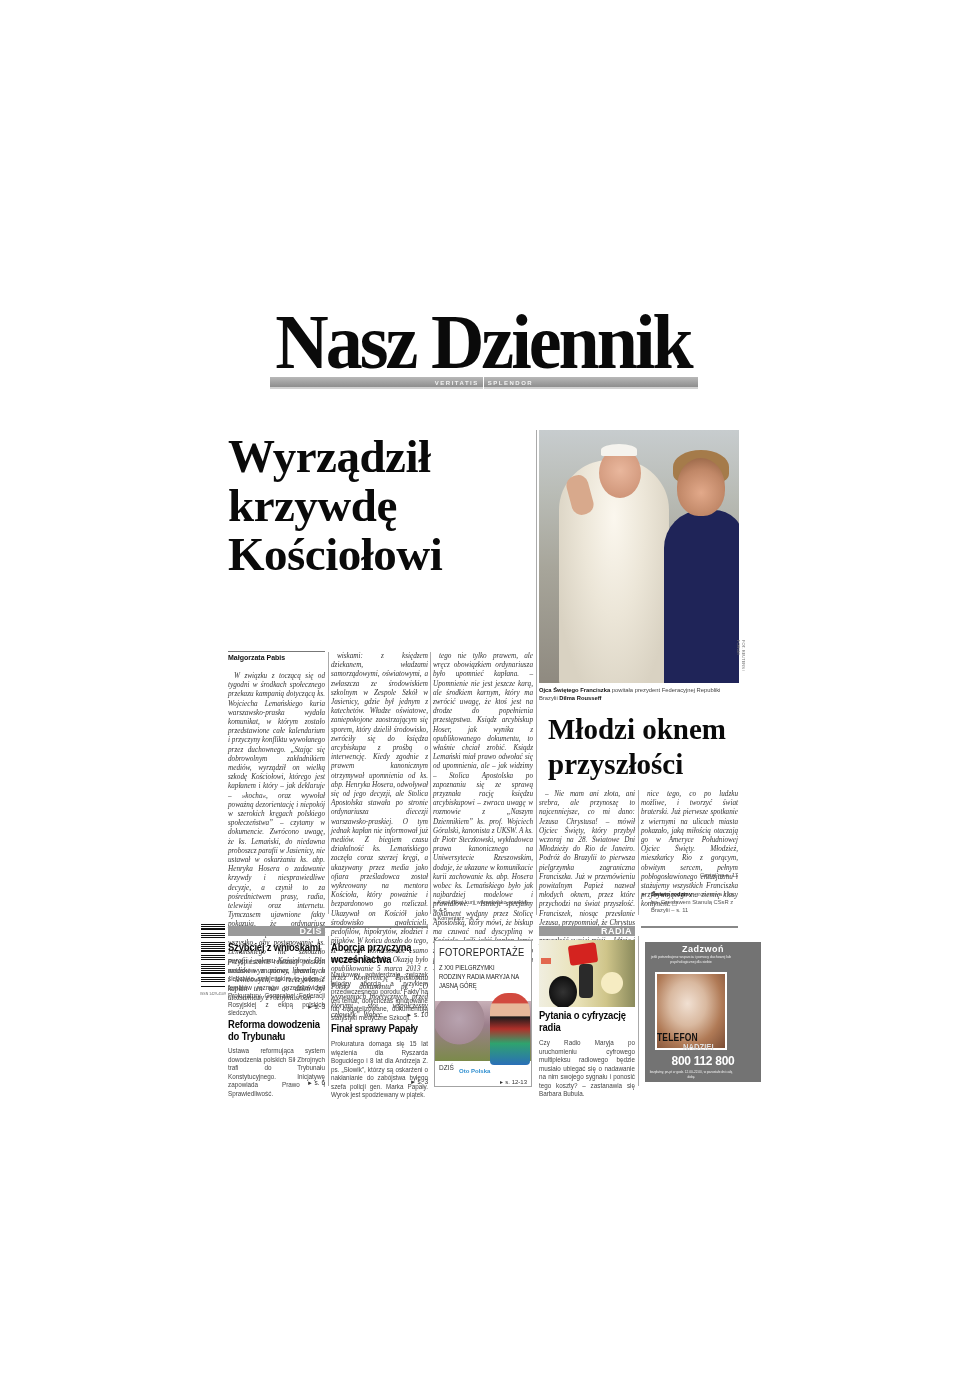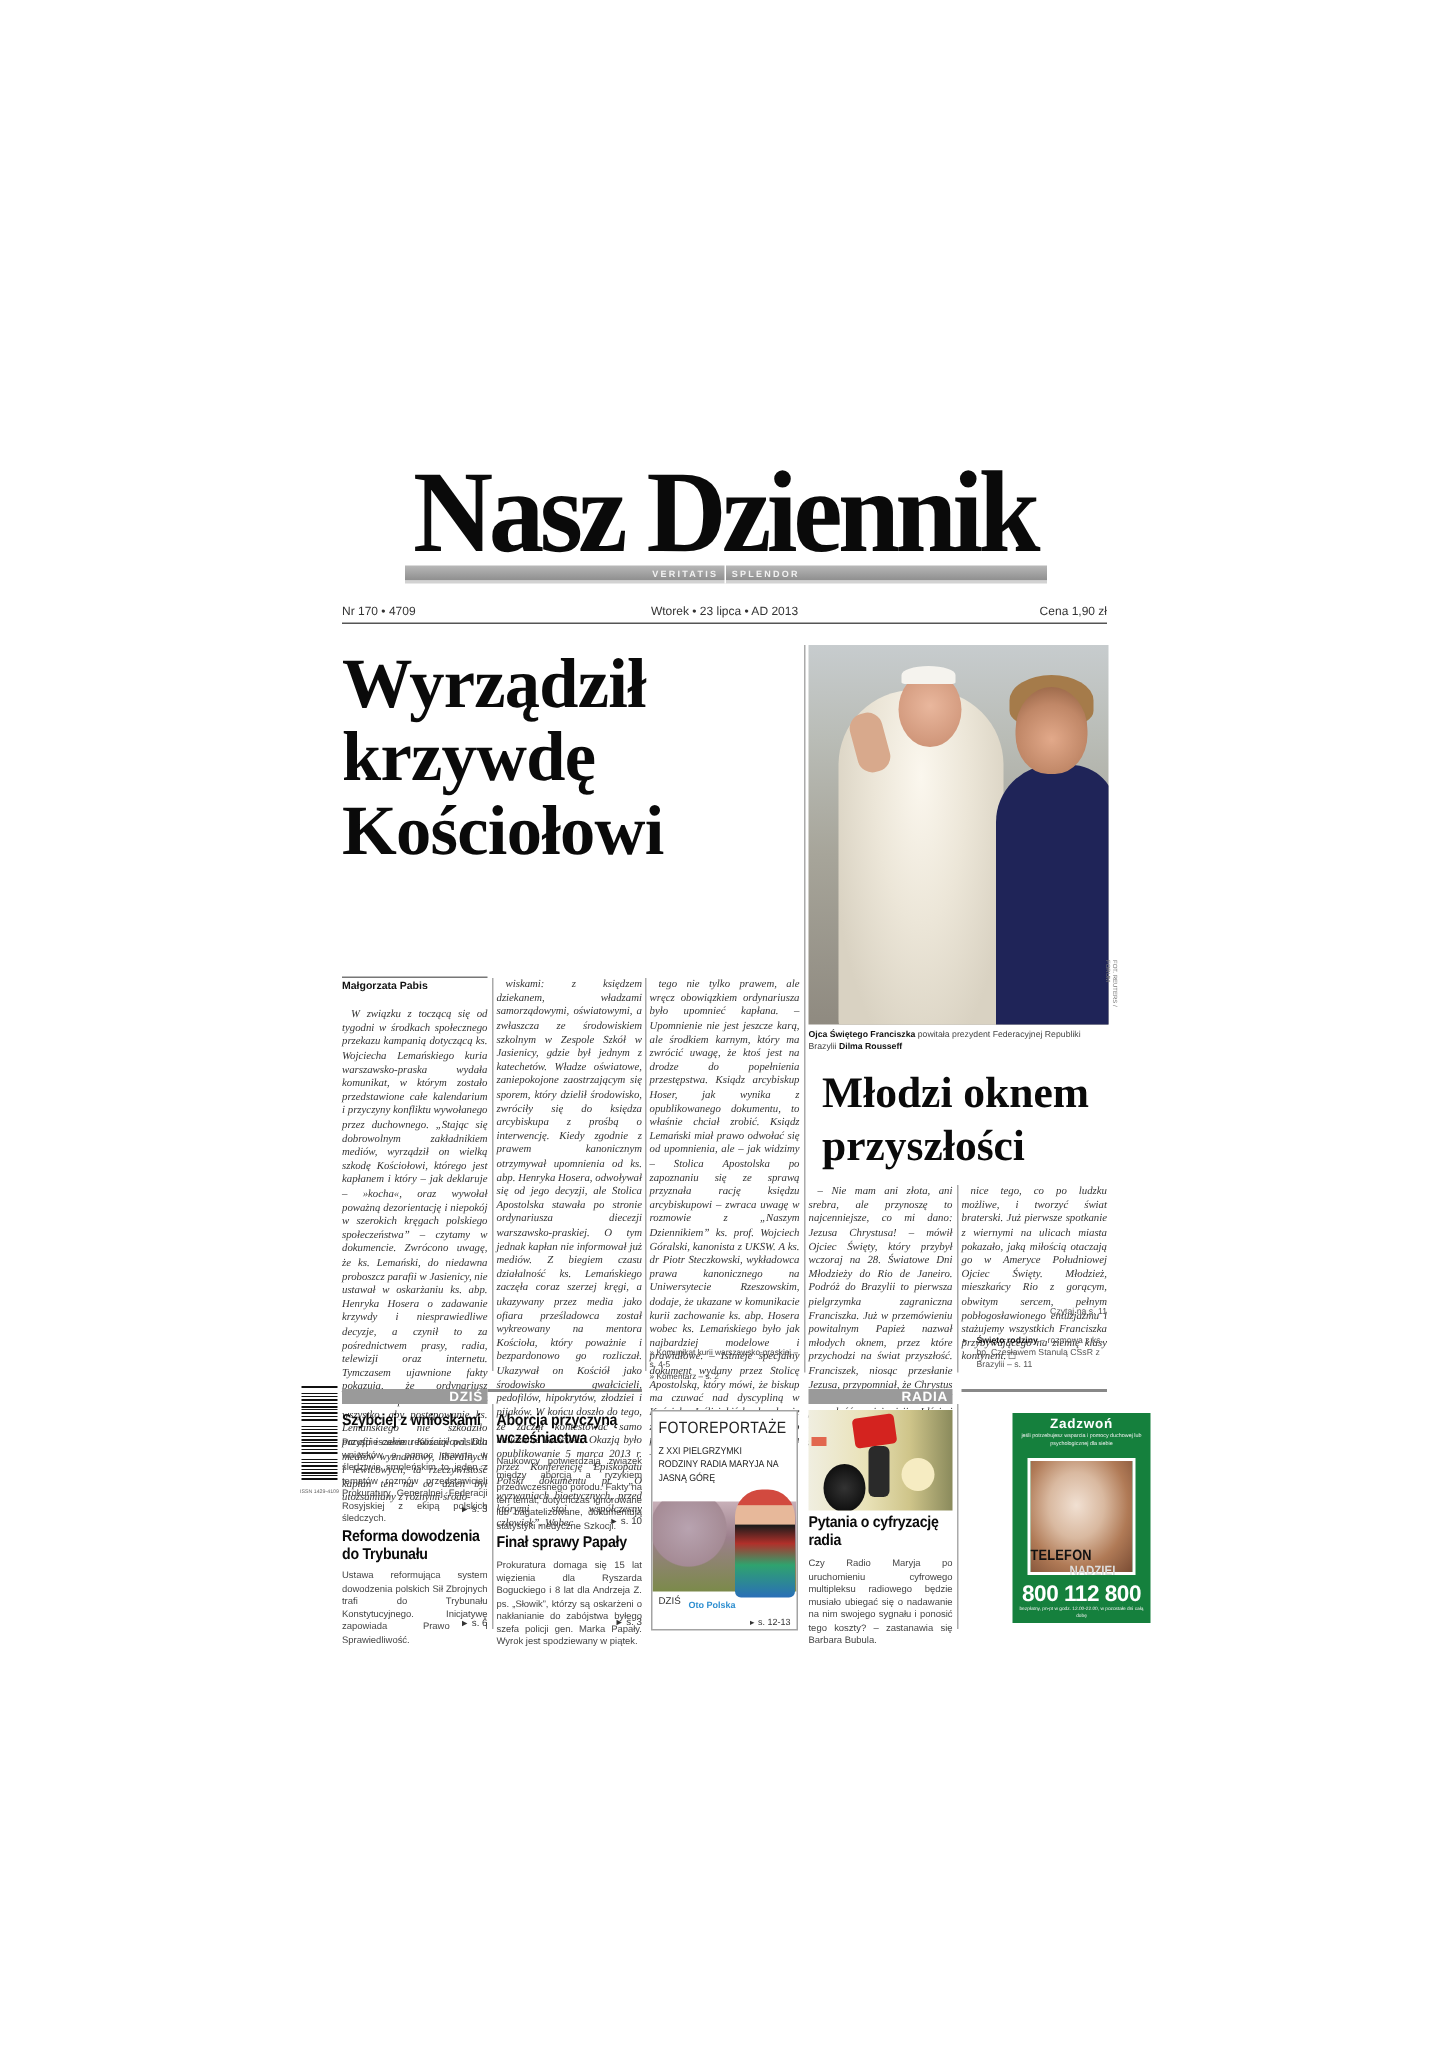--- a/index.html
+++ b/index.html
@@ -87,49 +87,44 @@
   
   .radio-photo { position: absolute; left: 539px; top: 940px; width: 96px; height: 67px; overflow: hidden;
     background: linear-gradient(90deg, #f0eee0 0%, #e9e2b8 40%, #cfc58a 70%, #8a8a5c 100%); }
   .radio-photo .mic-red { position: absolute; left: 30px; top: 4px; width: 28px; height: 20px; background: #d4231f; border-radius: 3px; transform: rotate(-8deg); }
   .radio-photo .popf { position: absolute; left: 10px; top: 36px; width: 28px; height: 32px; background: radial-gradient(circle, #333 0%, #111 70%); border-radius: 50%; }
   .radio-photo .mic { position: absolute; left: 40px; top: 24px; width: 14px; height: 34px; background: #2a2a2a; border-radius: 4px; }
   .radio-photo .lamp { position: absolute; left: 62px; top: 32px; width: 22px; height: 22px; background: #f6ecc2; border-radius: 50%; }
   .radio-photo .sticker { position: absolute; left: 2px; top: 18px; width: 10px; height: 6px; background: #e2674f; }
 
   
-  .ad { position: absolute; left: 645px; top: 942px; width: 92px; height: 140px; background: #15803d; overflow: hidden; margin-left: 30px; }
+  .ad { position: absolute; left: 645px; top: 942px; width: 116px; height: 140px; background: #737373; overflow: hidden; }
   .ad-title { position: absolute; left: 0; top: 2px; width: 100%; text-align: center; font-family: "Liberation Sans", sans-serif; font-weight: bold; font-size: 9px; color: #fff; letter-spacing: 0.5px; }
   .ad-sub { position: absolute; left: 4px; top: 13px; width: 84px; text-align: center; font-family: "Liberation Sans", sans-serif; font-size: 3.6px; line-height: 5px; color: #f1f1f1; }
   .ad-photo { position: absolute; left: 10px; top: 30px; width: 72px; height: 78px;
     background: radial-gradient(ellipse at 45% 40%, #f1e0d2 0%, #d9b9a0 35%, #b07a56 65%, #7a4c34 100%); border: 2px solid #fff; }
   .ad-t1 { position: absolute; left: 12px; top: 90px; font-family: "Liberation Sans", sans-serif; font-weight: bold; font-size: 10px; color: #111; letter-spacing: 0.2px; transform: scaleX(0.85); transform-origin: left; }
   .ad-t2 { position: absolute; left: 38px; top: 100px; font-family: "Liberation Sans", sans-serif; font-weight: bold; font-size: 9px; color: #ddd; transform: scaleX(0.85); transform-origin: left; }
-  .ad-num { position: absolute; left: 0; top: 112px; width: 100%; text-align: center; font-family: "Liberation Sans", sans-serif; font-weight: bold; font-size: 15px; color: #fff; letter-spacing: -0.3px; }
+  .ad-num { position: absolute; left: 0; top: 112px; width: 100%; text-align: center; font-family: "Liberation Sans", sans-serif; font-weight: bold; font-size: 12px; color: #fff; letter-spacing: -0.3px; }
   .ad-foot { position: absolute; left: 4px; top: 128px; width: 84px; text-align: center; font-family: "Liberation Sans", sans-serif; font-size: 3.2px; line-height: 4.5px; color: #f1f1f1; }
 </style>
 </head>
 <body>
 
 <div class="page">
 
   <div class="masthead">
     <div class="logo">Nasz Dziennik</div>
   </div>
   <div class="motto-bar">
     <div class="motto">
       <span>VERITATIS</span><span class="sep"></span><span>SPLENDOR</span>
     </div>
   </div>
 
-  <div class="infobar">
-    <span class="l">Nr 170 • 4709</span>
-    <span class="c">Wtorek  •  23 lipca  •  AD 2013</span>
-    <span class="r">Cena 1,90 zł</span>
-  </div>
 
   <h1 class="headline">Wyrządził krzywdę Kościołowi</h1>
   <div class="byline">Małgorzata Pabis</div>
 
   <div class="col col1">
       <p>W związku z toczącą się od tygodni w środkach społecznego przekazu kampanią dotyczącą ks. Wojciecha Lemańskiego kuria warszawsko-praska wydała komunikat, w którym zostało przedstawione całe kalendarium i przyczyny konfliktu wywołanego przez duchownego. „Stając się dobrowolnym zakładnikiem mediów, wyrządził on wielką szkodę Kościołowi, którego jest kapłanem i który – jak deklaruje – »kocha«, oraz wywołał poważną dezorientację i niepokój w szerokich kręgach polskiego społeczeństwa” – czytamy w dokumencie. Zwrócono uwagę, że ks. Lemański, do niedawna proboszcz parafii w Jasienicy, nie ustawał w oskarżaniu ks. abp. Henryka Hosera o zadawanie krzywdy i niesprawiedliwe decyzje, a czynił to za pośrednictwem prasy, radia, telewizji oraz internetu. Tymczasem ujawnione fakty pokazują, że ordynariusz warszawsko-praski zrobił wszystko, aby postępowanie ks. Lemańskiego nie szkodziło parafii i całemu Kościołowi. Dla mediów wyznaniowy, liberalnych i lewicowych, ta rzeczywistość kapłan ten na co dzień był utożsamiany z różnymi środo-</p>
     </div>
   <div class="vrule" style="left:328px; top:652px; height:262px;"></div>
   <div class="col col2">
       <p>wiskami: z księdzem dziekanem, władzami samorządowymi, oświatowymi, a zwłaszcza ze środowiskiem szkolnym w Zespole Szkół w Jasienicy, gdzie był jednym z katechetów. Władze oświatowe, zaniepokojone zaostrzającym się sporem, który dzielił środowisko, zwróciły się do księdza arcybiskupa z prośbą o interwencję. Kiedy zgodnie z prawem kanonicznym otrzymywał upomnienia od ks. abp. Henryka Hosera, odwoływał się od jego decyzji, ale Stolica Apostolska stawała po stronie ordynariusza diecezji warszawsko-praskiej. O tym jednak kapłan nie informował już mediów. Z biegiem czasu działalność ks. Lemańskiego zaczęła coraz szerzej kręgi, a ukazywany przez media jako ofiara prześladowca został wykreowany na mentora Kościoła, który poważnie i bezpardonowo go rozliczał. Ukazywał on Kościół jako środowisko gwałcicieli, pedofilów, hipokrytów, złodziei i pijaków. W końcu doszło do tego, że zaczął kontestować samo nauczanie Kościoła. Okazją było opublikowanie 5 marca 2013 r. przez Konferencję Episkopatu Polski dokumentu pt. „O wyzwaniach bioetycznych, przed którymi stoi współczesny człowiek”. Wobec</p>

